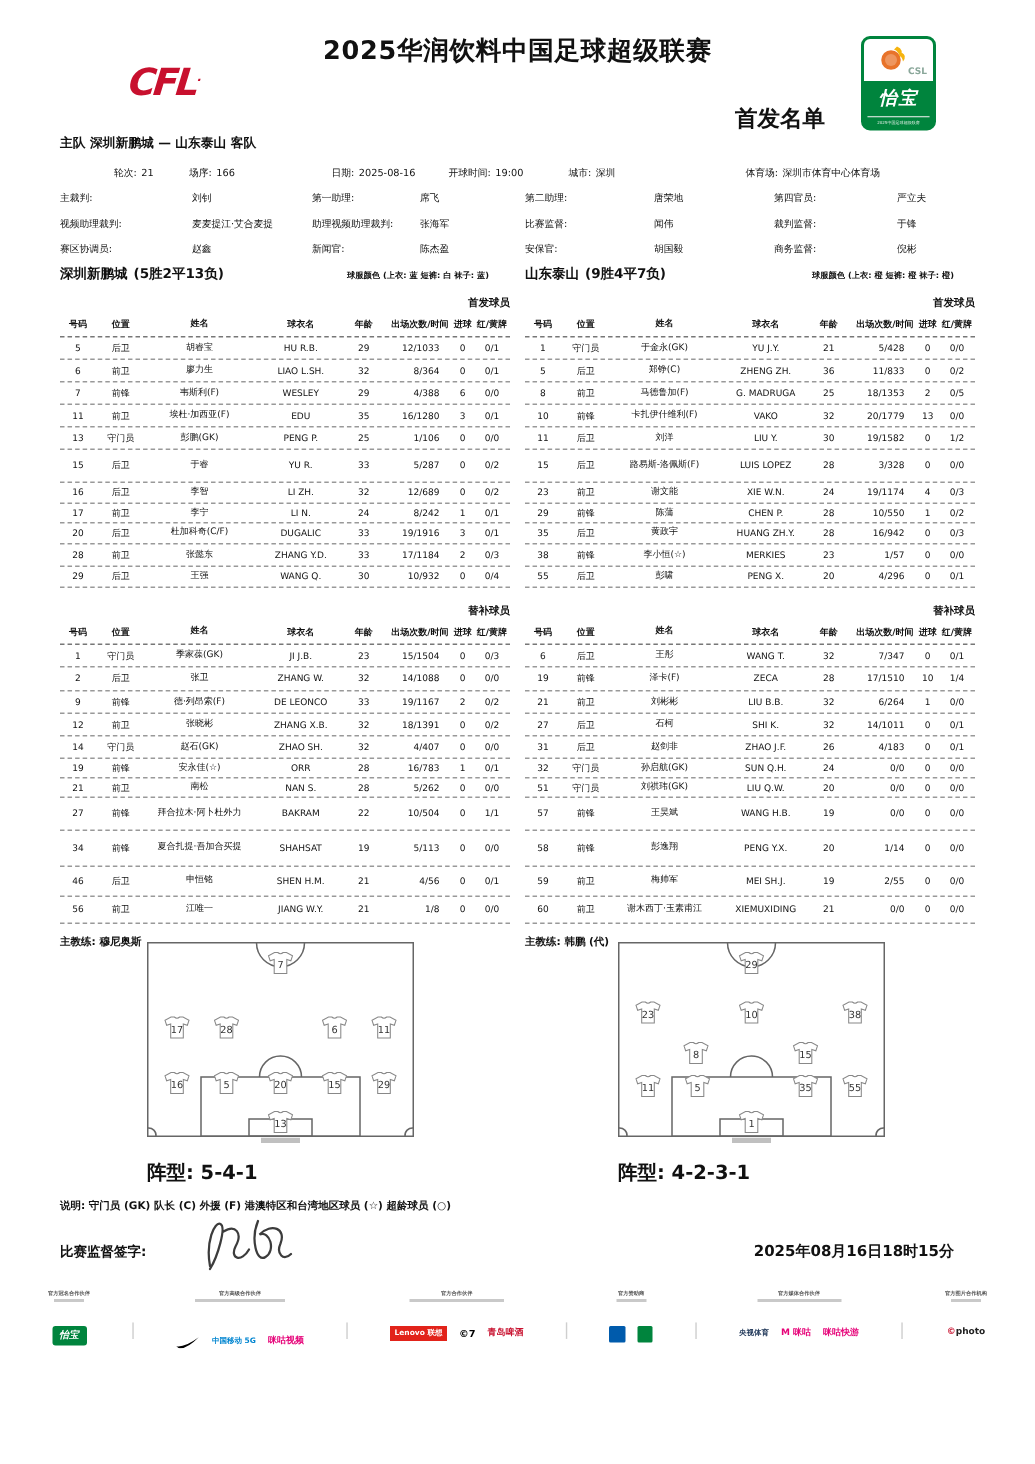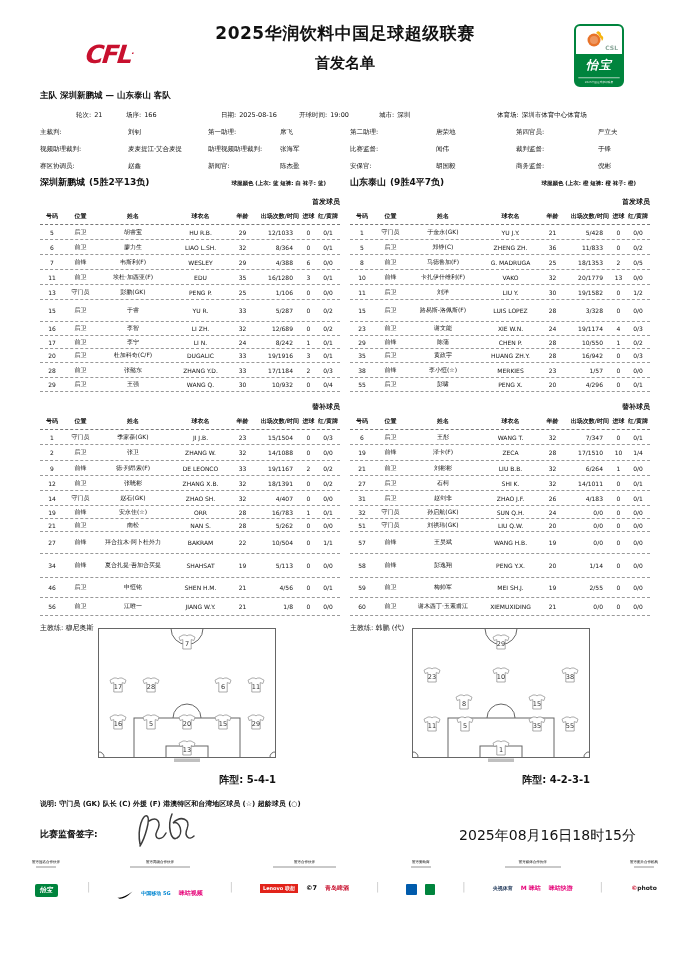--- a/index.html
+++ b/index.html
@@ -4,21 +4,21 @@
 <style>
   * { box-sizing: border-box; margin: 0; padding: 0; }
   html,body { background:#9a9a9a; }
   .page {
     width:690px; height:976px; margin:0 auto; background:#fff; position:relative;
     font-family:"DejaVu Sans","Liberation Sans",sans-serif; color:#111; overflow:hidden;
   }
   
   .hdr-title { position:absolute; top:22px; left:140px; right:140px; text-align:center; }
   .t1 { font-size:17px; font-weight:bold; letter-spacing:.5px; }
-  .t2 { font-size:15px; font-weight:bold; margin-top:9px; }
+  .t2 { font-size:15px; font-weight:bold; margin-top:25px;text-align:right; }
   .cfl-logo {
     position:absolute; left:86px; top:40px; color:#C8102E; font-size:25px; font-weight:bold;
     font-style:italic; letter-spacing:-2px; transform:skewX(-6deg);
   }
   .cfl-logo small { font-size:8px; vertical-align:super; }
   .csl-badge {
     position:absolute; right:66px; top:24px; width:50px; height:63px;
     background:#00843D; border:2px solid #00843D; border-radius:6px; overflow:hidden;
   }
   .csl-top { background:#fff; height:28px; position:relative; }
@@ -42,34 +42,34 @@
   .kit { font-size:5.5px; font-weight:bold; margin-left:auto; padding-right:14px; }
   .sec-label { font-size:7px; font-weight:bold; margin-top:8px;text-align:right; }
   .ptable { margin-top:3px; }
   .phead,.prow { display:grid; grid-template-columns:8% 11% 24% 21% 7% 16% 5% 8%; align-items:center; }
   .phead { font-size:6px; font-weight:bold; border-bottom:1px dashed #777; padding:2px 0 3px; }
   .prow  { font-size:6px; border-bottom:1px dashed #999; }
   .c0,.c1,.c2,.c3,.c4,.c6,.c7 { text-align:center; }
   .c2 { line-height:1.35; padding:0 2px; }
   .c5 { text-align:right; padding-right:8px; }
   .phead .c5 { padding-right:2px; }
-  .coach { margin-top:7px; font-size:7px; font-weight:normal; }
+  .coach { margin-top:7px; font-size:7px; font-weight:bold; }
   
   .pitch { position:absolute; width:178px; height:130px; }
   #pitch-home { left:98px;  top:628px; }
   #pitch-away { left:412px; top:628px; }
   .pitch svg.field { position:absolute; left:0; top:0; }
   .jersey { position:absolute; width:18px; height:16px; }
-  .formation-label { position:absolute; top:773px; width:178px; text-align:right; font-size:10px; font-weight:bold; }
+  .formation-label { position:absolute; top:773px; width:178px; text-align:left; font-size:13px; font-weight:bold; }
   #flabel-home { left:98px; } #flabel-away { left:412px; }
   
   .legend { position:absolute; top:799px; left:40px; font-size:7px; font-weight:bold; }
   .sig-label { position:absolute; top:828px; left:40px; font-size:9px; font-weight:bold; }
   .sig-svg { position:absolute; top:806px; left:126px; }
-  .datetime { position:absolute; top:827px; right:54px; font-size:14px; font-weight:normal; }
+  .datetime { position:absolute; top:827px; right:54px; font-size:10px; font-weight:bold; }
   
   .sponsors { position:absolute; top:860px; left:32px; right:32px; display:flex; align-items:flex-start; justify-content:space-between; }
   .sp-group { text-align:center; }
   .sp-label { font-size:3.5px; color:#555; font-weight:bold; white-space:nowrap; }
   .sp-sub { height:1.5px; background:#c9c9c9; margin:2px auto 0; width:70%; }
   .sp-items { display:flex; align-items:center; justify-content:center; gap:8px; margin-top:16px; }
   .sp-div { color:#cfcfcf; font-size:11px; margin-top:20px; }
   .lg { white-space:nowrap; }
   .lg-green-badge { background:#00843D; color:#fff; font-size:6.5px; font-weight:bold; font-style:italic; padding:2px 5px; border-radius:2px; }
   .lg-blue-text   { color:#0085D0; font-size:5px; font-weight:bold; }

